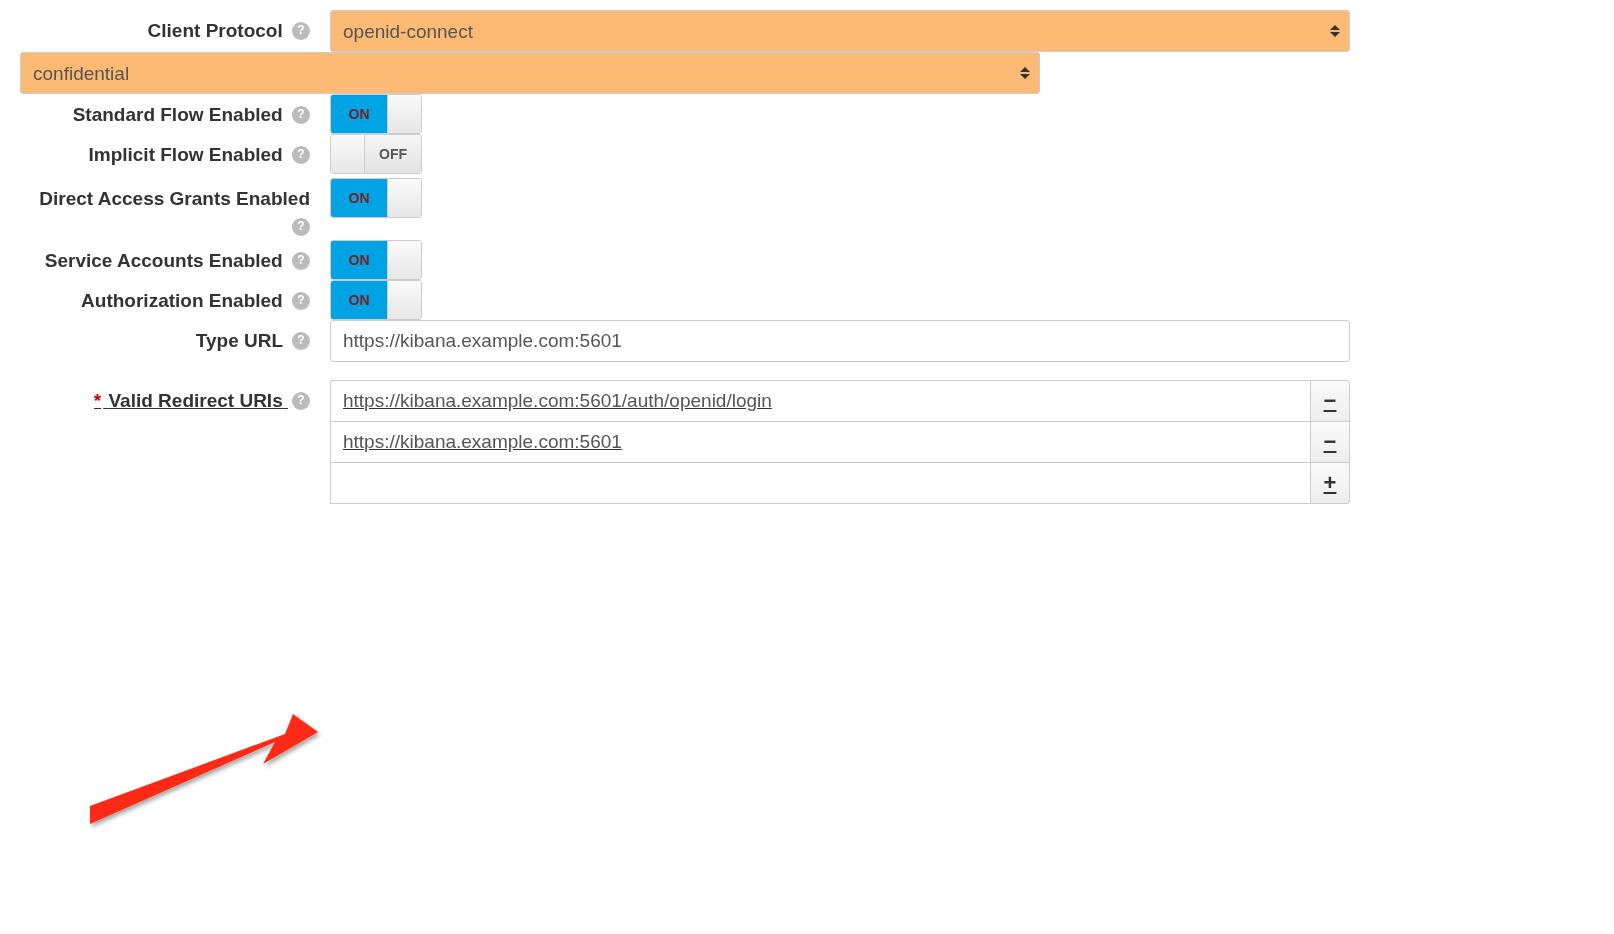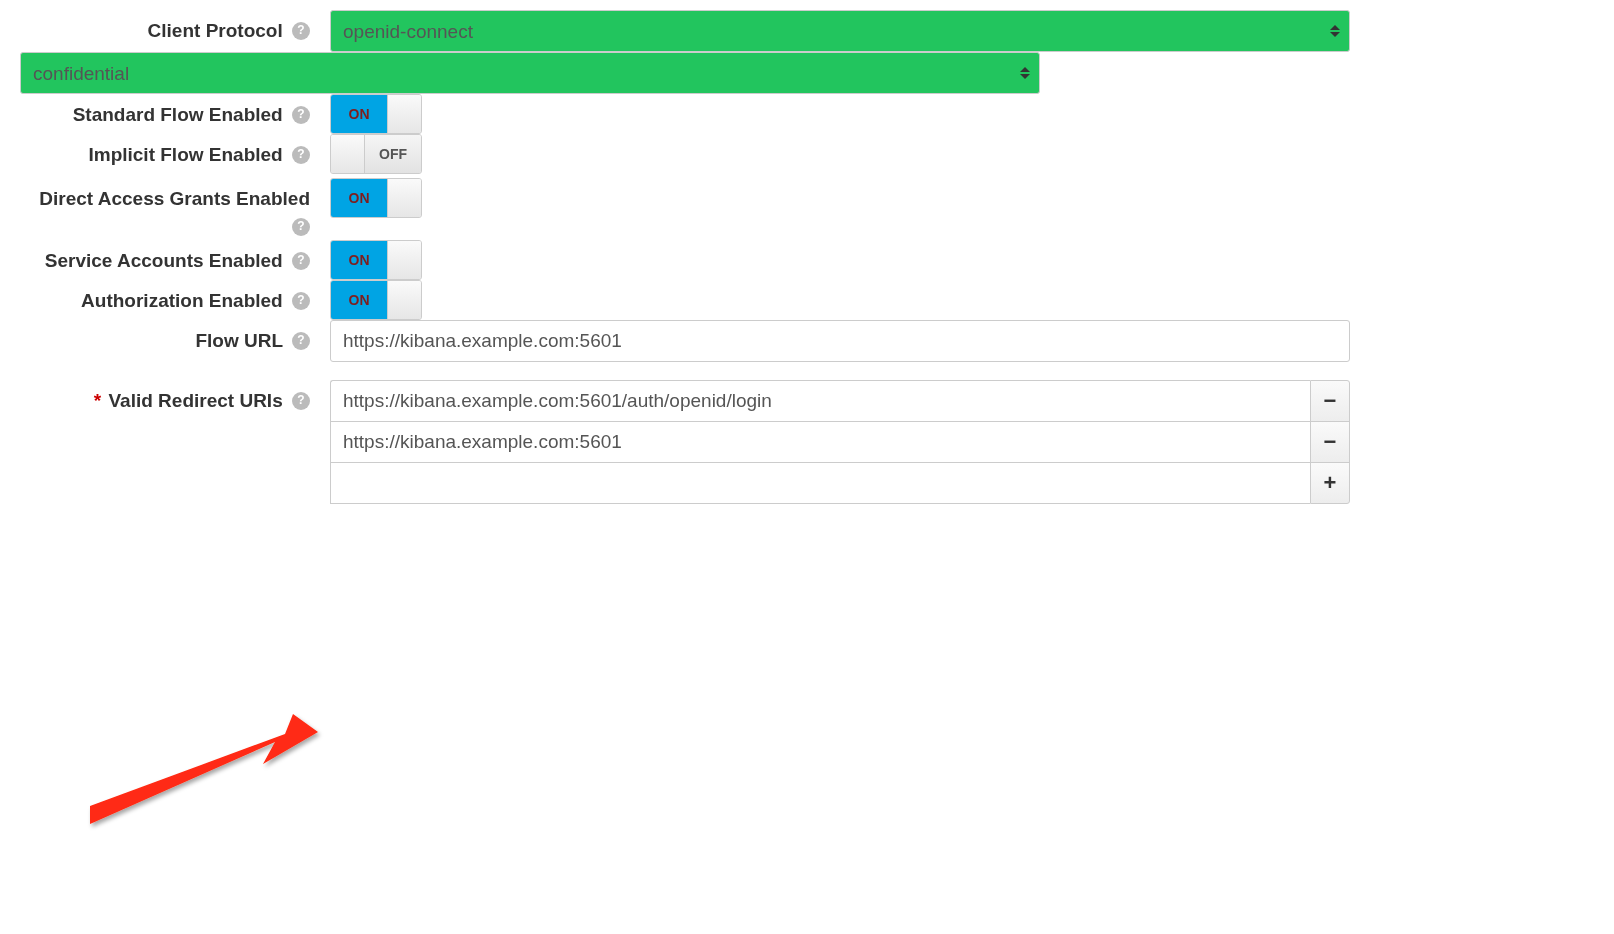--- a/index.html
+++ b/index.html
@@ -54,21 +54,21 @@
     width: 100%;
   }
   .select-wrap select {
     width: 100%;
     height: 42px;
     padding: 0 30px 0 12px;
     font-size: 19px;
     color: #555;
     border: 1px solid #ccc;
     border-radius: 3px;
-    background: #22c55e;
+    background: #fdba74;
     -webkit-appearance: none;
     appearance: none;
   }
   .select-wrap .caret {
     position: absolute;
     right: 10px;
     top: 50%;
     transform: translateY(-50%);
     pointer-events: none;
     display: flex;
@@ -267,29 +267,29 @@
   <div class="control-col">
     <div class="toggle toggle-on">
       <div class="on-part">ON</div>
       <div class="off-part"></div>
     </div>
   </div>
 </div>
 
 <div class="form-row tight">
   <div class="label-col">
-    <span>Flow URL</span>
+    <span>Type URL</span>
     <span class="help-icon">?</span>
   </div>
   <div class="control-col">
     <input type="text" class="text-input" value="https://kibana.example.com:5601" style="">
   </div>
 </div>
 
-<div class="form-row" style="position:relative;">
+<div class="form-row" style="position:relative;text-decoration:underline;">
   <div class="label-col">
     <span class="req">*</span>
     <span>Valid Redirect URIs</span>
     <span class="help-icon">?</span>
   </div>
   <div class="control-col">
     <div class="uri-group">
       <div class="uri-row">
         <input type="text" value="https://kibana.example.com:5601/auth/openid/login" style="">
         <div class="uri-btn">

